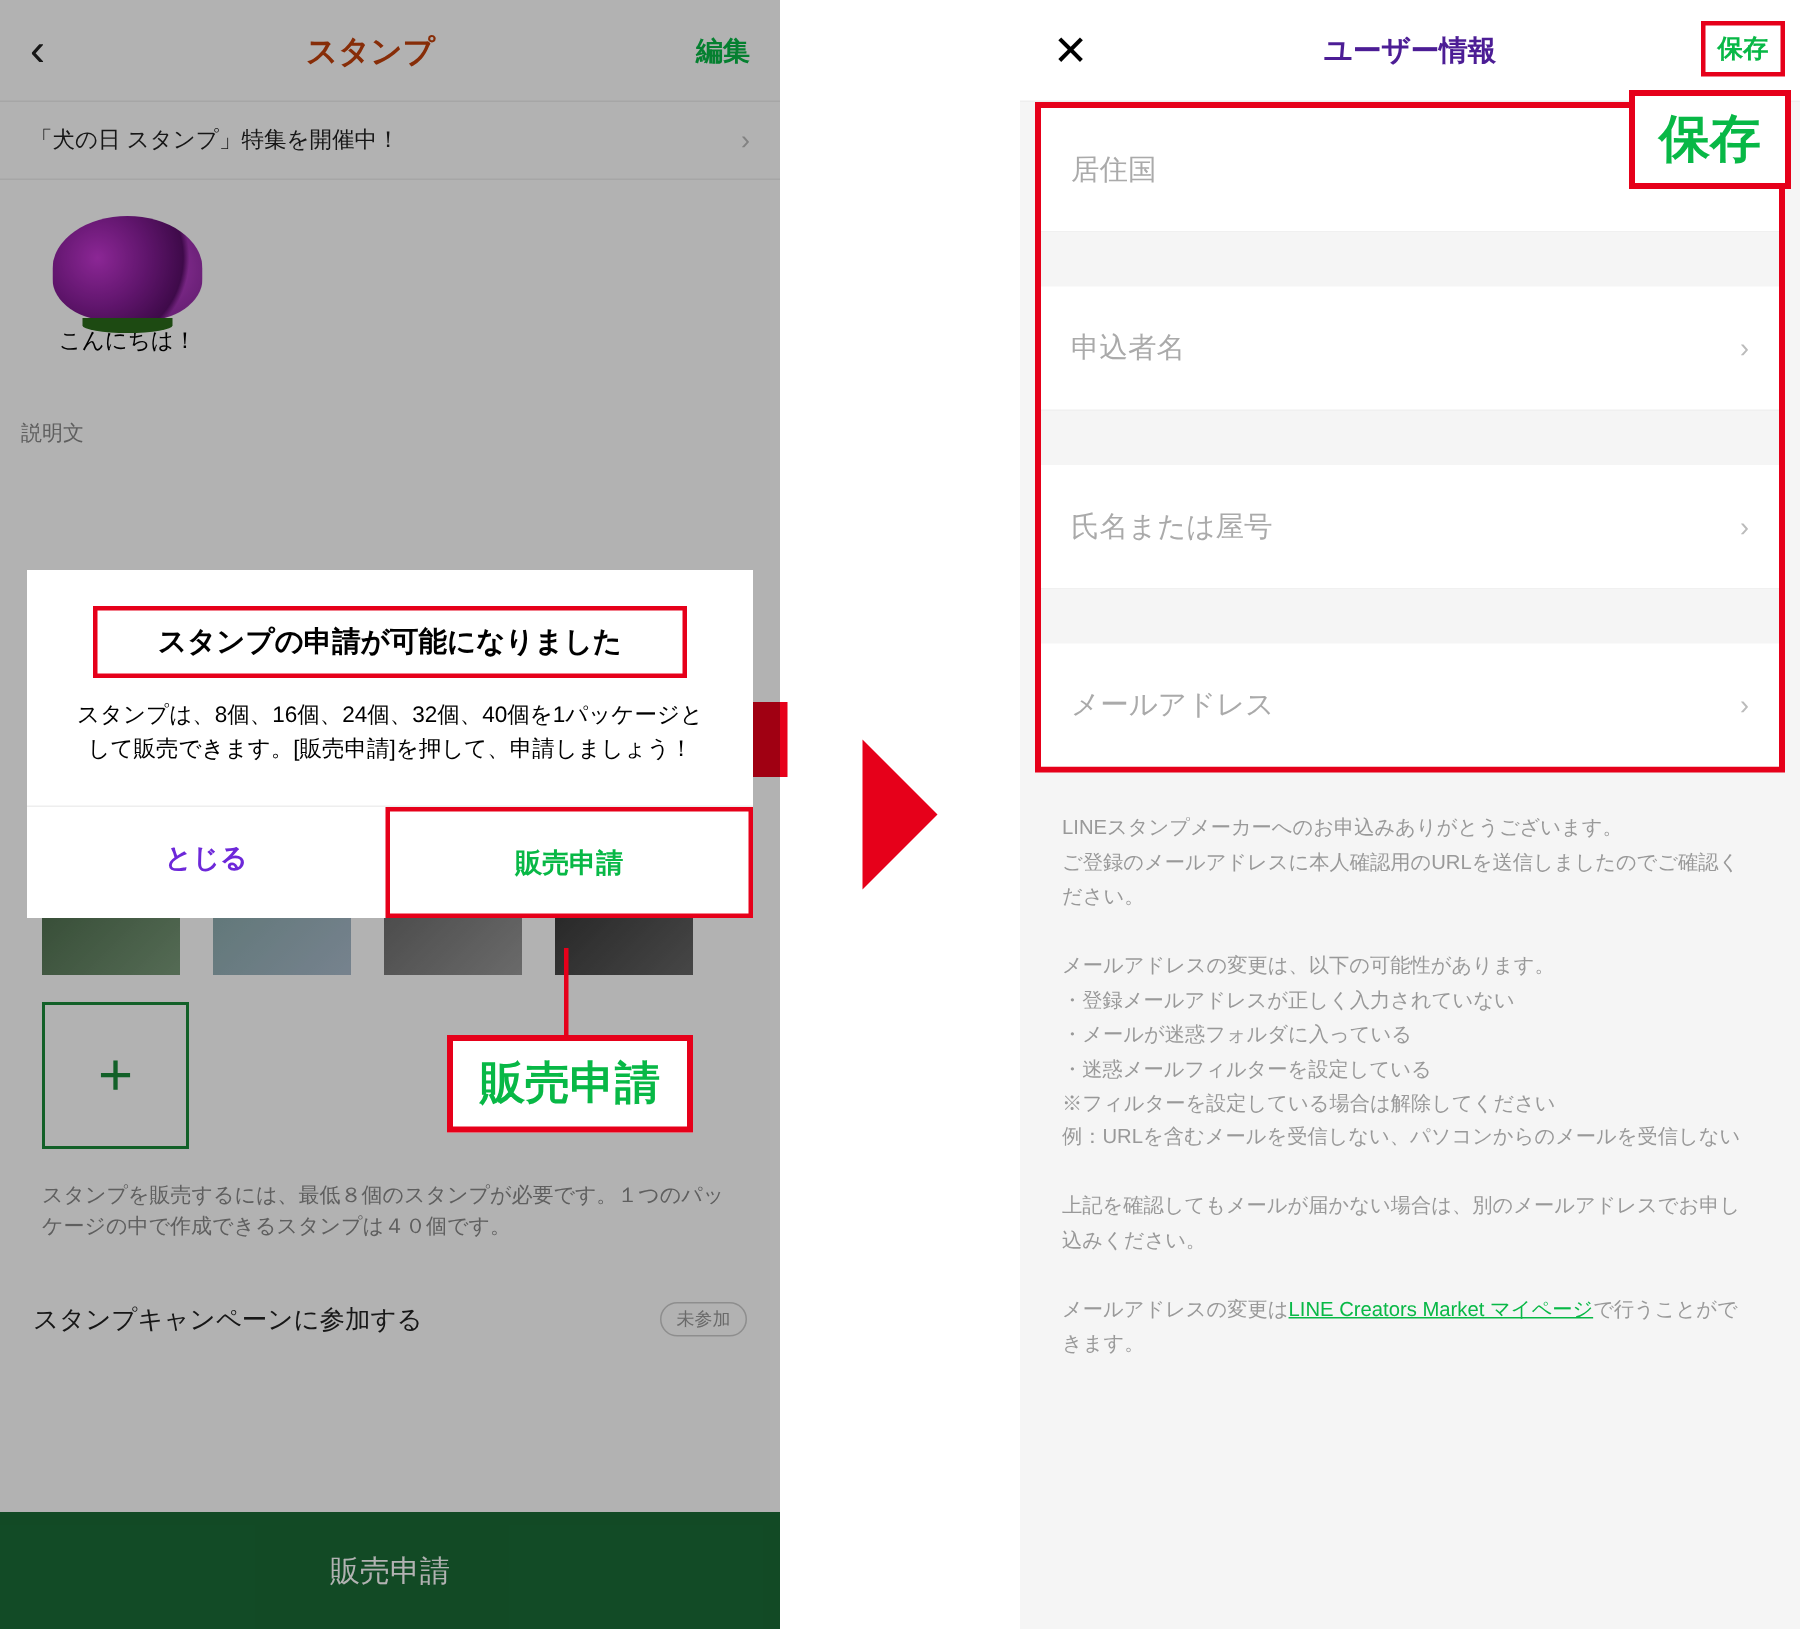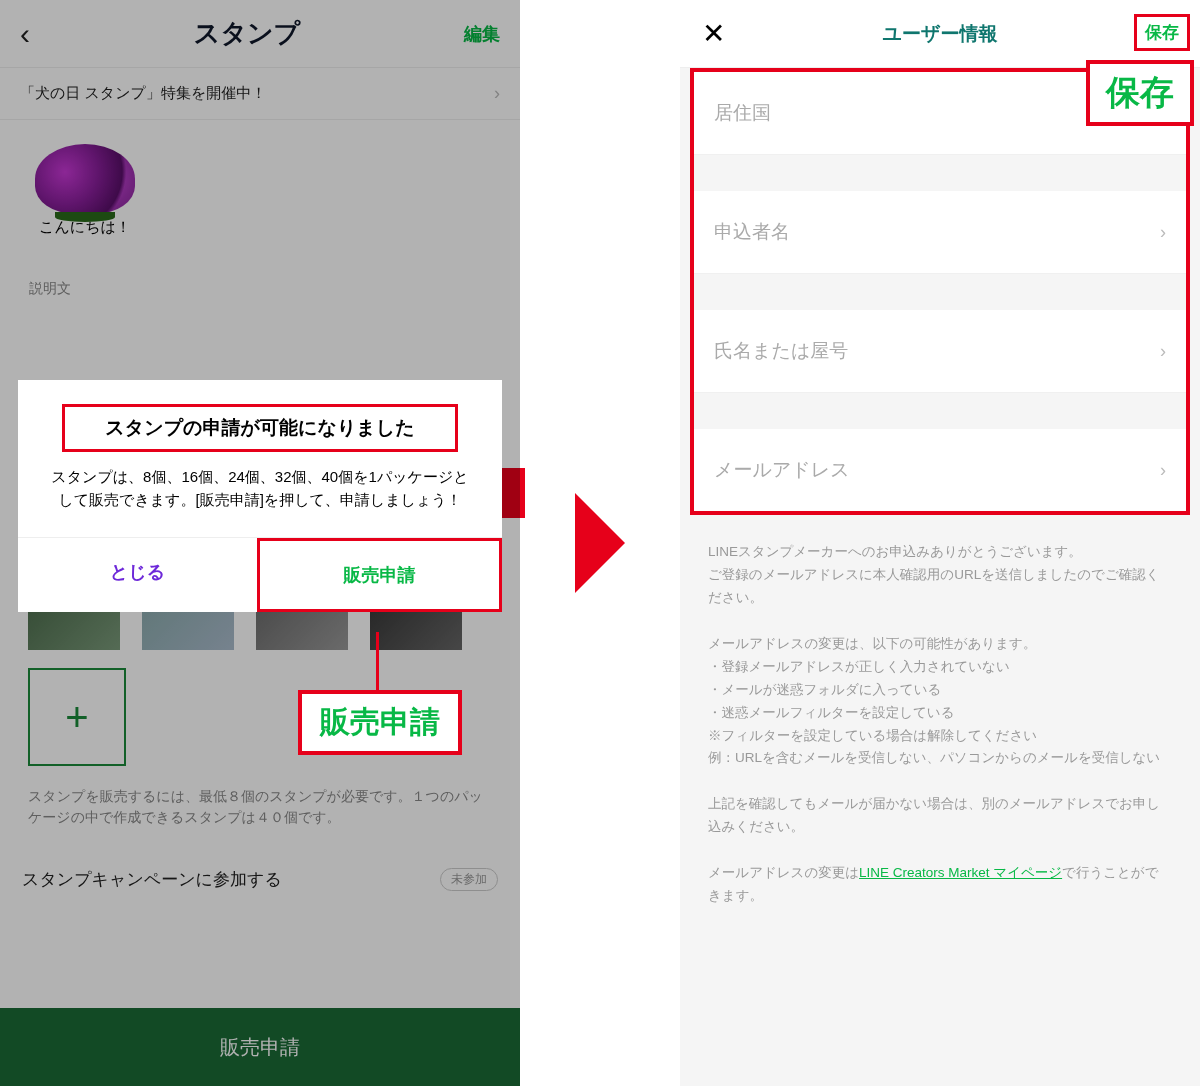--- a/index.html
+++ b/index.html
@@ -9,35 +9,35 @@
   .screen-left { background: #fff; }
   .screen-right { background: #fff; margin-left: 160px; }
   .arrow-gap { width: 160px; height: 1086px; position: absolute; left: 520px; top: 0; display: flex; align-items: center; justify-content: center; }
   .arrow-shape { width: 0; height: 0; border-top: 50px solid transparent; border-bottom: 50px solid transparent; border-left: 50px solid #e6001a; position: relative; }
   .arrow-body { width: 60px; height: 50px; background: #e6001a; position: absolute; left: -110px; top: -25px; }
 
   .dim-overlay { position:absolute; inset:0; background: rgba(0,0,0,0.30); z-index: 5; pointer-events:none; }
 
   .lh-header { height: 68px; display:flex; align-items:center; justify-content:space-between; padding:0 20px; background:#fff; border-bottom:1px solid #eee; }
   .back-chev { font-size:30px; color:#222; }
-  .lh-title { font-size:26px; font-weight:700; color:#0f172a;text-align:right; }
+  .lh-title { font-size:21px; font-weight:700; color:#c2410c;text-align:right; }
   .lh-edit { font-size:18px; color:#08b846; font-weight:600; }
 
   .banner-row { height:52px; background:#fff; border-bottom:1px solid #eee; display:flex; align-items:center; justify-content:space-between; padding:0 20px; font-size:15px; color:#222;}
   .chev-r { color:#bbb; font-size:18px;}
 
   .title-area { display:flex; padding:20px; gap:16px;}
   .stamp-img { width:130px; height:100px; display:flex; align-items:center; justify-content:center; flex-direction:column; }
   .flower { width:100px; height:70px; background: radial-gradient(circle at 30% 40%, #c838d6 0%, #8a1f9c 40%, #5a0f6a 70%, transparent 75%), radial-gradient(circle at 70% 50%, #d048e0 0%, #9a2fac 40%, transparent 70%), radial-gradient(circle at 50% 70%, #b028c6 0%, #7a1f8c 40%, transparent 70%); border-radius:50% 50% 40% 40%; position:relative;}
   .flower::after{content:'';position:absolute;bottom:-8px;left:20px;width:60px;height:10px;background:#2a6b1a;border-radius:0 0 50% 50%;}
   .hello { font-size:15px; color:#000; margin-top:4px;}
   .title-col { flex:1;}
   .title-label { font-size:14px; color:#888;}
   .title-input { margin-top:8px; background:#f4f4f4; border-radius:6px; padding:18px 16px; font-size:19px; color:#444; min-height:90px;}
-  .desc-label { padding:0 29px; font-size:14px; color:#888; margin-top:20px;}
+  .desc-label { padding:0 14px; font-size:14px; color:#888; margin-top:20px;}
 
   .thumbs { display:flex; gap:22px; padding:0 28px; margin-top:290px;}
   .thumb { width:92px; height:62px; background:linear-gradient(135deg,#4a6a4a,#7a9a7a); }
   .thumb.t2{background:linear-gradient(135deg,#8aa,#abc);}
   .thumb.t3{background:linear-gradient(135deg,#666,#999);}
   .thumb.t4{background:linear-gradient(135deg,#333,#666);}
   .add-box { width:98px; height:98px; border:2px solid #1a8a3a; display:flex; align-items:center; justify-content:center; margin:18px 0 0 28px; font-size:40px; color:#1a8a3a; font-weight:300;}
   .hint-text { padding:20px 28px 0; font-size:14px; color:#888; line-height:1.5;}
   .campaign-row { margin-top:40px; padding:0 22px; display:flex; align-items:center; justify-content:space-between; font-size:17px; color:#222;}
   .pill { font-size:12px; color:#999; border:1px solid #ccc; border-radius:12px; padding:2px 10px;}
@@ -49,21 +49,21 @@
   .modal-btns { display:flex; border-top:1px solid #eee;}
   .modal-btn { flex:1; padding:22px 0; text-align:center; font-size:18px;}
   .modal-close { color:#6d28d9; font-weight:600;}
   .modal-apply-wrap { border:3px solid #e6001a; }
   .modal-apply { color:#08b846; font-weight:700;}
   .callout-apply { position:absolute; left:298px; top:690px; z-index:20; border:4px solid #e6001a; background:#fff; padding:8px 18px; font-size:30px; font-weight:700; color:#08b846;}
   .connector-apply { position:absolute; left:376px; top:632px; width:3px; height:60px; background:#e6001a; z-index:15;}
 
   .rh-header { height:68px; display:flex; align-items:center; justify-content:center; position:relative; border-bottom:1px solid #eee;}
   .rh-close { position:absolute; left:22px; font-size:28px; color:#000;}
-  .rh-title { font-size:19px; font-weight:700; color:#0f766e;}
+  .rh-title { font-size:19px; font-weight:700; color:#4c1d95;}
   .rh-save-box { position:absolute; right:10px; top:14px; border:3px solid #e6001a; padding:4px 8px; font-size:17px; color:#08b846; font-weight:600;}
   .callout-save { position:absolute; right:6px; top:60px; border:4px solid #e6001a; background:#fff; padding:6px 16px; font-size:34px; font-weight:700; color:#08b846; z-index:20;}
 
   .rh-body { background:#f5f5f5; position:absolute; top:68px; bottom:0; left:0; right:0;}
   .rh-hint { padding:20px 28px; font-size:14px; color:#999;}
   .fields-box { border:4px solid #e6001a; margin:0 10px;}
   .field-row { background:#fff; padding:28px 20px; display:flex; align-items:center; justify-content:space-between; border-bottom:1px solid #f0f0f0;}
   .field-row:last-child{border-bottom:none;}
   .field-label { font-size:19px; color:#aaa;}
   .field-gap { height:36px; background:#f5f5f5;}

